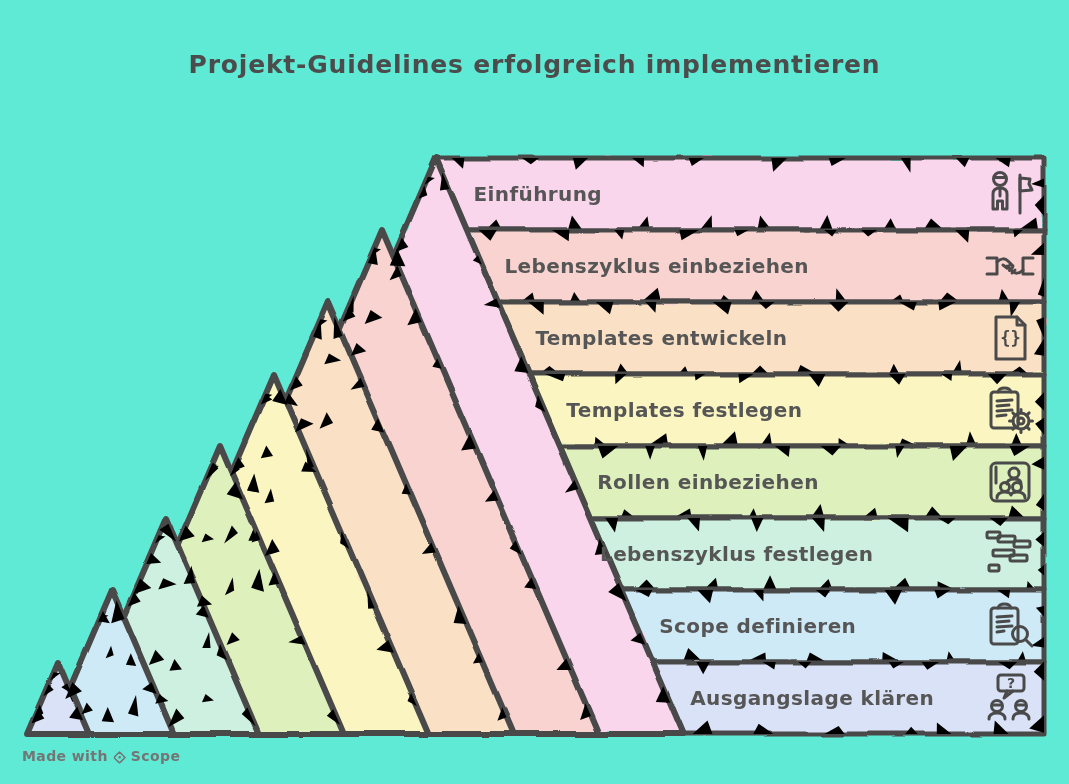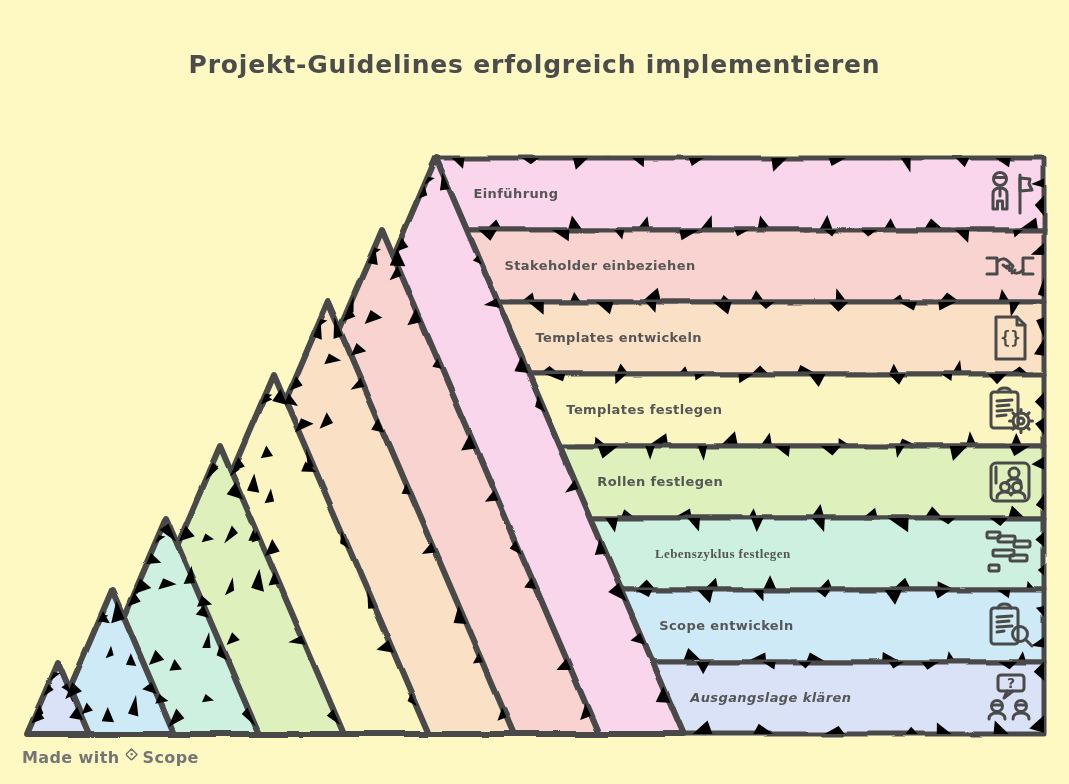--- a/index.html
+++ b/index.html
@@ -1,25 +1,25 @@
 <!DOCTYPE html>
 <html><head>
 <meta charset="utf-8">
 <style>
   html,body{margin:0;padding:0;background:#000;}
-  .stage{position:relative;width:1069px;height:784px;background:#fef9c3;overflow:hidden;
+  .stage{position:relative;width:1069px;height:784px;background:#5eead4;overflow:hidden;
          font-family:"DejaVu Sans","Liberation Sans",sans-serif;}
   .title{position:absolute;left:0;top:50px;width:1069px;text-align:center;margin:0;
          font-size:25px;font-weight:bold;letter-spacing:.8px;color:#4c4c4c;}
   #art{position:absolute;left:0;top:0;}
   .band-label{position:absolute;height:72px;line-height:72px;white-space:nowrap;
-              font-size:13px;font-weight:bold;letter-spacing:.4px;color:#565656;}
+              font-size:20px;font-weight:bold;letter-spacing:.4px;color:#565656;}
   .band-icon{position:absolute;width:52px;height:52px;}
-  .watermark{position:absolute;left:22px;top:748px;display:flex;align-items:flex-start;gap:5px;
-             font-size:16px;font-weight:bold;letter-spacing:.4px;color:#757575;}
+  .watermark{position:absolute;left:22px;top:748px;display:flex;align-items:flex-end;gap:5px;
+             font-size:14px;font-weight:bold;letter-spacing:.4px;color:#757575;}
   .watermark svg{display:block;}
 </style>
 </head>
 <body>
 
 <div class="stage">
   <h1 class="title">Projekt-Guidelines erfolgreich implementieren</h1>
   <svg id="art" width="1069" height="784">
       <defs>
         <filter id="roughF" x="-8%" y="-8%" width="116%" height="116%">
@@ -345,21 +345,21 @@
   <div id="overlay">
       <div class="band-label" style="left: 473.48px; top: 158px;">Einführung</div>
       <div class="band-icon" style="left: 984px; top: 168px;"><svg width="52" height="52" viewBox="0 0 52 52">
    <circle cx="16" cy="11" r="6.5" fill="none" stroke="#4a4a4a" stroke-width="3" stroke-linecap="round" stroke-linejoin="round"></circle>
           <path d="M10.5,9.5 H21.5" fill="none" stroke="#4a4a4a" stroke-width="3" stroke-linecap="round" stroke-linejoin="round"></path>
    <path d="M9,41 V26 Q9,20 16,20 Q23,20 23,26 V41 H18.5 V33 H13.5 V41 Z" fill="none" stroke="#4a4a4a" stroke-width="3" stroke-linecap="round" stroke-linejoin="round"></path>
    <path d="M16,21 V28" fill="none" stroke="#4a4a4a" stroke-width="3" stroke-linecap="round" stroke-linejoin="round"></path>
    <path d="M36,7 V45" fill="none" stroke="#4a4a4a" stroke-width="3" stroke-linecap="round" stroke-linejoin="round"></path>
           <path d="M36,10 L46,11 L45,16 L48,22 L36,23 Z" fill="none" stroke="#4a4a4a" stroke-width="3" stroke-linecap="round" stroke-linejoin="round"></path>
         </svg></div>
-      <div class="band-label" style="left: 504.44px; top: 230px;">Stakeholder einbeziehen</div>
+      <div class="band-label" style="left: 504.44px; top: 230px;">Lebenszyklus einbeziehen</div>
       <div class="band-icon" style="left: 984px; top: 240px;"><svg width="52" height="52" viewBox="0 0 52 52">
    <path d="M3,18 H13 V34 H3" fill="none" stroke="#4a4a4a" stroke-width="3" stroke-linecap="round" stroke-linejoin="round"></path>
           <path d="M49,18 H39 V34 H49" fill="none" stroke="#4a4a4a" stroke-width="3" stroke-linecap="round" stroke-linejoin="round"></path>
    <path d="M13,22 C17,18 21,18 24,21 L29,26" fill="none" stroke="#4a4a4a" stroke-width="3" stroke-linecap="round" stroke-linejoin="round"></path>
    <path d="M39,30 C35,34 31,34 28,31 L23,26" fill="none" stroke="#4a4a4a" stroke-width="3" stroke-linecap="round" stroke-linejoin="round"></path>
    <path d="M23,28 l3,-3 M25.5,30.5 l3,-3 M28,33 l3,-3" fill="none" stroke="#4a4a4a" stroke-width="3" stroke-linecap="round" stroke-linejoin="round"></path>
    <path d="M19,25 l4,3" fill="none" stroke="#4a4a4a" stroke-width="3" stroke-linecap="round" stroke-linejoin="round"></path>
         </svg></div>
       <div class="band-label" style="left: 535.4px; top: 302px; text-align: center;">Templates entwickeln</div>
       <div class="band-icon" style="left: 984px; top: 312px;"><svg width="52" height="52" viewBox="0 0 52 52">
@@ -376,48 +376,48 @@
           <circle cx="37" cy="37" r="3" fill="none" stroke="#4a4a4a" stroke-width="3" stroke-linecap="round" stroke-linejoin="round"></circle>
    <path d="M45,37 L48.5,37" fill="none" stroke="#4a4a4a" stroke-width="3" stroke-linecap="round" stroke-linejoin="round"></path>
           <path d="M42.65685424949238,42.65685424949238 L45.1317279836453,45.1317279836453" fill="none" stroke="#4a4a4a" stroke-width="3" stroke-linecap="round" stroke-linejoin="round"></path>
           <path d="M37,45 L37,48.5" fill="none" stroke="#4a4a4a" stroke-width="3" stroke-linecap="round" stroke-linejoin="round"></path>
           <path d="M31.34314575050762,42.65685424949238 L28.8682720163547,45.1317279836453" fill="none" stroke="#4a4a4a" stroke-width="3" stroke-linecap="round" stroke-linejoin="round"></path>
           <path d="M29,37 L25.5,37" fill="none" stroke="#4a4a4a" stroke-width="3" stroke-linecap="round" stroke-linejoin="round"></path>
           <path d="M31.343145750507617,31.34314575050762 L28.8682720163547,28.8682720163547" fill="none" stroke="#4a4a4a" stroke-width="3" stroke-linecap="round" stroke-linejoin="round"></path>
           <path d="M37,29 L37,25.5" fill="none" stroke="#4a4a4a" stroke-width="3" stroke-linecap="round" stroke-linejoin="round"></path>
           <path d="M42.656854249492376,31.343145750507617 L45.13172798364529,28.8682720163547" fill="none" stroke="#4a4a4a" stroke-width="3" stroke-linecap="round" stroke-linejoin="round"></path>
         </svg></div>
-      <div class="band-label" style="left: 597.32px; top: 446px;">Rollen festlegen</div>
+      <div class="band-label" style="left: 597.32px; top: 446px;">Rollen einbeziehen</div>
       <div class="band-icon" style="left: 984px; top: 456px;"><svg width="52" height="52" viewBox="0 0 52 52">
    <rect x="7" y="7" width="38" height="38" rx="5" fill="none" stroke="#4a4a4a" stroke-width="3" stroke-linecap="round" stroke-linejoin="round"></rect>
           <path d="M12,11 V27" fill="none" stroke="#4a4a4a" stroke-width="3" stroke-linecap="round" stroke-linejoin="round"></path>
    <circle cx="30" cy="17" r="5" fill="none" stroke="#4a4a4a" stroke-width="3" stroke-linecap="round" stroke-linejoin="round"></circle>
           <path d="M23,28 Q23,23 30,23 Q37,23 37,28" fill="none" stroke="#4a4a4a" stroke-width="3" stroke-linecap="round" stroke-linejoin="round"></path>
    <circle cx="21" cy="31" r="4.5" fill="none" stroke="#4a4a4a" stroke-width="3" stroke-linecap="round" stroke-linejoin="round"></circle>
           <circle cx="33" cy="31" r="4.5" fill="none" stroke="#4a4a4a" stroke-width="3" stroke-linecap="round" stroke-linejoin="round"></circle>
    <path d="M13,42 Q13,36 21,36 Q26,36 27,39 Q28,36 33,36 Q41,36 41,42" fill="none" stroke="#4a4a4a" stroke-width="3" stroke-linecap="round" stroke-linejoin="round"></path>
         </svg></div>
-      <div class="band-label" style="left: 655px; top: 518px; font-family: Liberation Serif, serif;">Lebenszyklus festlegen</div>
+      <div class="band-label" style="left: 600px; top: 518px;">Lebenszyklus festlegen</div>
       <div class="band-icon" style="left: 984px; top: 528px;"><svg width="52" height="52" viewBox="0 0 52 52">
    <rect x="3" y="4" width="13" height="6" rx="1.5" fill="none" stroke="#4a4a4a" stroke-width="3" stroke-linecap="round" stroke-linejoin="round"></rect>
    <rect x="14" y="8" width="17" height="6" rx="1.5" fill="none" stroke="#4a4a4a" stroke-width="3" stroke-linecap="round" stroke-linejoin="round"></rect>
    <rect x="30" y="13" width="16" height="6" rx="1.5" fill="none" stroke="#4a4a4a" stroke-width="3" stroke-linecap="round" stroke-linejoin="round"></rect>
    <rect x="9" y="22" width="21" height="6" rx="1.5" fill="none" stroke="#4a4a4a" stroke-width="3" stroke-linecap="round" stroke-linejoin="round"></rect>
    <rect x="26" y="27" width="17" height="6" rx="1.5" fill="none" stroke="#4a4a4a" stroke-width="3" stroke-linecap="round" stroke-linejoin="round"></rect>
    <rect x="5" y="37" width="10" height="6" rx="1.5" fill="none" stroke="#4a4a4a" stroke-width="3" stroke-linecap="round" stroke-linejoin="round"></rect>
         </svg></div>
-      <div class="band-label" style="left: 659.24px; top: 590px;">Scope entwickeln</div>
+      <div class="band-label" style="left: 659.24px; top: 590px;">Scope definieren</div>
       <div class="band-icon" style="left: 984px; top: 600px;"><svg width="52" height="52" viewBox="0 0 52 52">
    <rect x="7" y="8" width="27" height="36" rx="3" fill="none" stroke="#4a4a4a" stroke-width="3" stroke-linecap="round" stroke-linejoin="round"></rect>
    <path d="M14,8 Q15,4 20.5,4 Q26,4 27,8" fill="none" stroke="#4a4a4a" stroke-width="3" stroke-linecap="round" stroke-linejoin="round"></path>
    <path d="M13,17 L28,16 M13,22 L25,21 M13,27 L28,26 M13,32 L20,31" fill="none" stroke="#4a4a4a" stroke-width="3" stroke-linecap="round" stroke-linejoin="round"></path>
    <circle cx="36" cy="34" r="7.5" fill="none" stroke="#4a4a4a" stroke-width="3" stroke-linecap="round" stroke-linejoin="round"></circle>
           <path d="M41.5,39.5 L48,46" fill="none" stroke="#4a4a4a" stroke-width="3" stroke-linecap="round" stroke-linejoin="round"></path>
         </svg></div>
-      <div class="band-label" style="left: 690.2px; top: 662px; font-style: italic;">Ausgangslage klären</div>
+      <div class="band-label" style="left: 690.2px; top: 662px;">Ausgangslage klären</div>
       <div class="band-icon" style="left: 984px; top: 672px;"><svg width="52" height="52" viewBox="0 0 52 52">
    <rect x="14" y="3" width="26" height="16" rx="3" fill="none" stroke="#4a4a4a" stroke-width="3" stroke-linecap="round" stroke-linejoin="round"></rect>
    <path d="M23,19 L20,26 L29,19" fill="none" stroke="#4a4a4a" stroke-width="3" stroke-linecap="round" stroke-linejoin="round"></path>
    <text x="27" y="16" text-anchor="middle" font-family="DejaVu Sans, sans-serif" font-size="14" font-weight="bold" fill="#4a4a4a">?</text>
    <circle cx="13" cy="34" r="5.5" fill="none" stroke="#4a4a4a" stroke-width="3" stroke-linecap="round" stroke-linejoin="round"></circle>
           <path d="M8.5,33 H17.5" fill="none" stroke="#4a4a4a" stroke-width="3" stroke-linecap="round" stroke-linejoin="round"></path>
    <circle cx="37" cy="34" r="5.5" fill="none" stroke="#4a4a4a" stroke-width="3" stroke-linecap="round" stroke-linejoin="round"></circle>
           <path d="M32.5,33 H41.5" fill="none" stroke="#4a4a4a" stroke-width="3" stroke-linecap="round" stroke-linejoin="round"></path>
    <path d="M5,47 Q5,41 13,41 Q21,41 21,47" fill="none" stroke="#4a4a4a" stroke-width="3" stroke-linecap="round" stroke-linejoin="round"></path>
    <path d="M29,47 Q29,41 37,41 Q45,41 45,47" fill="none" stroke="#4a4a4a" stroke-width="3" stroke-linecap="round" stroke-linejoin="round"></path>

